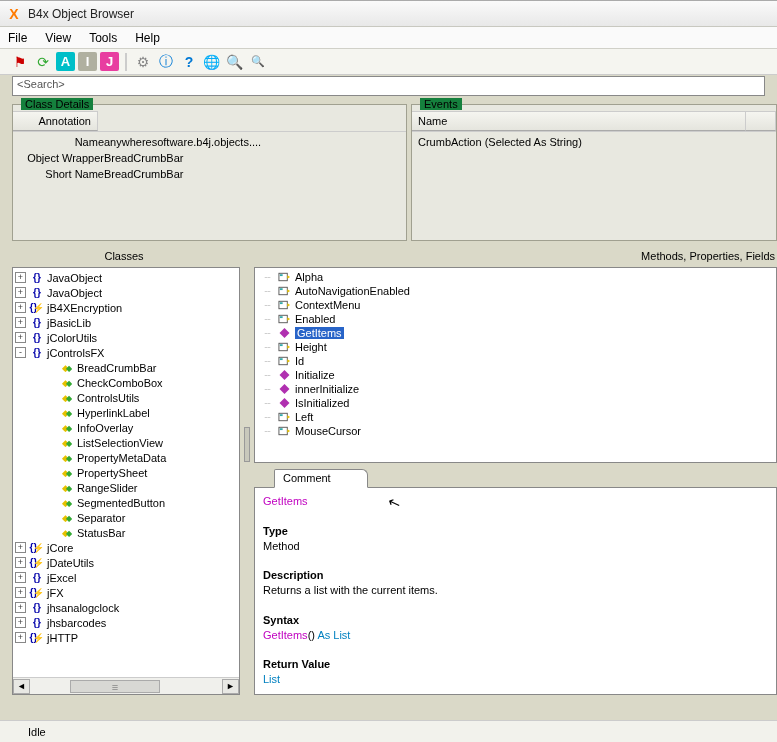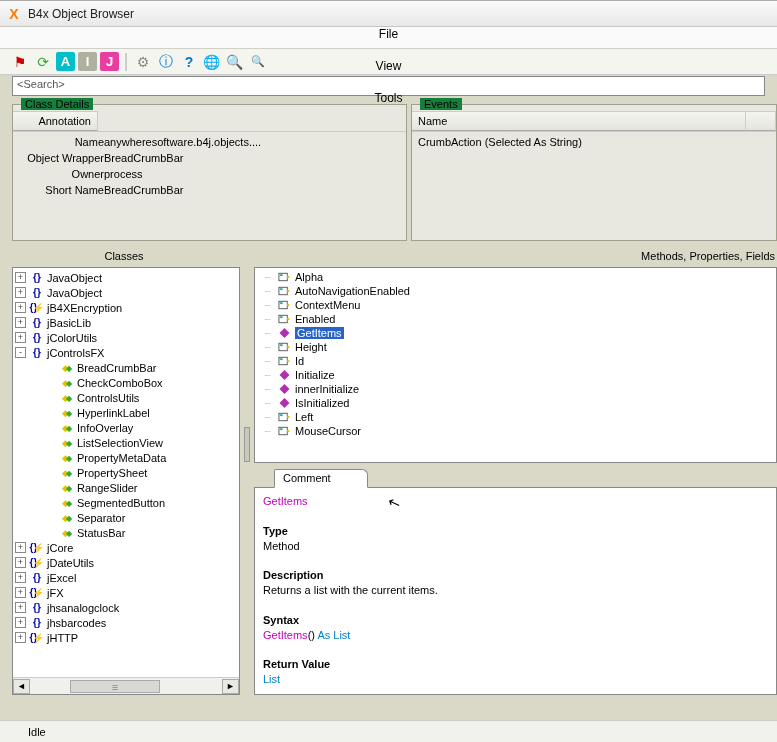--- a/index.html
+++ b/index.html
@@ -35,21 +35,20 @@
   }
   .menubar {
     height: 22px;
     background: #fafafa;
     border-bottom: 1px solid #d0d0c8;
     display: flex;
     align-items: center;
     padding: 0 8px;
     gap: 18px;
     font-size: 12px;
-    flex-direction: column;
   }
   .menubar span { cursor: default; }
   .toolbar {
     height: 26px;
     background: #f5f5f0;
     border-bottom: 1px solid #ccc;
     display: flex;
     align-items: center;
     padding: 2px 10px;
     gap: 3px;
@@ -354,24 +353,20 @@
       <div class="col-ann">Annotation</div>
     </div>
     <div class="grid-body" id="cd-body">
         <div class="grid-row">
           <div class="col-ann">Name</div>
           <div class="col-val">anywheresoftware.b4j.objects....</div>
         </div>
         <div class="grid-row">
           <div class="col-ann">Object Wrapper</div>
           <div class="col-val">BreadCrumbBar</div>
-        </div>
-        <div class="grid-row">
-          <div class="col-ann">Owner</div>
-          <div class="col-val">process</div>
         </div>
         <div class="grid-row">
           <div class="col-ann">Short Name</div>
           <div class="col-val">BreadCrumbBar</div>
         </div>
       </div>
   </div>
   <div class="panel events-panel">
     <div class="panel-title">Events</div>
     <div class="grid-head">

